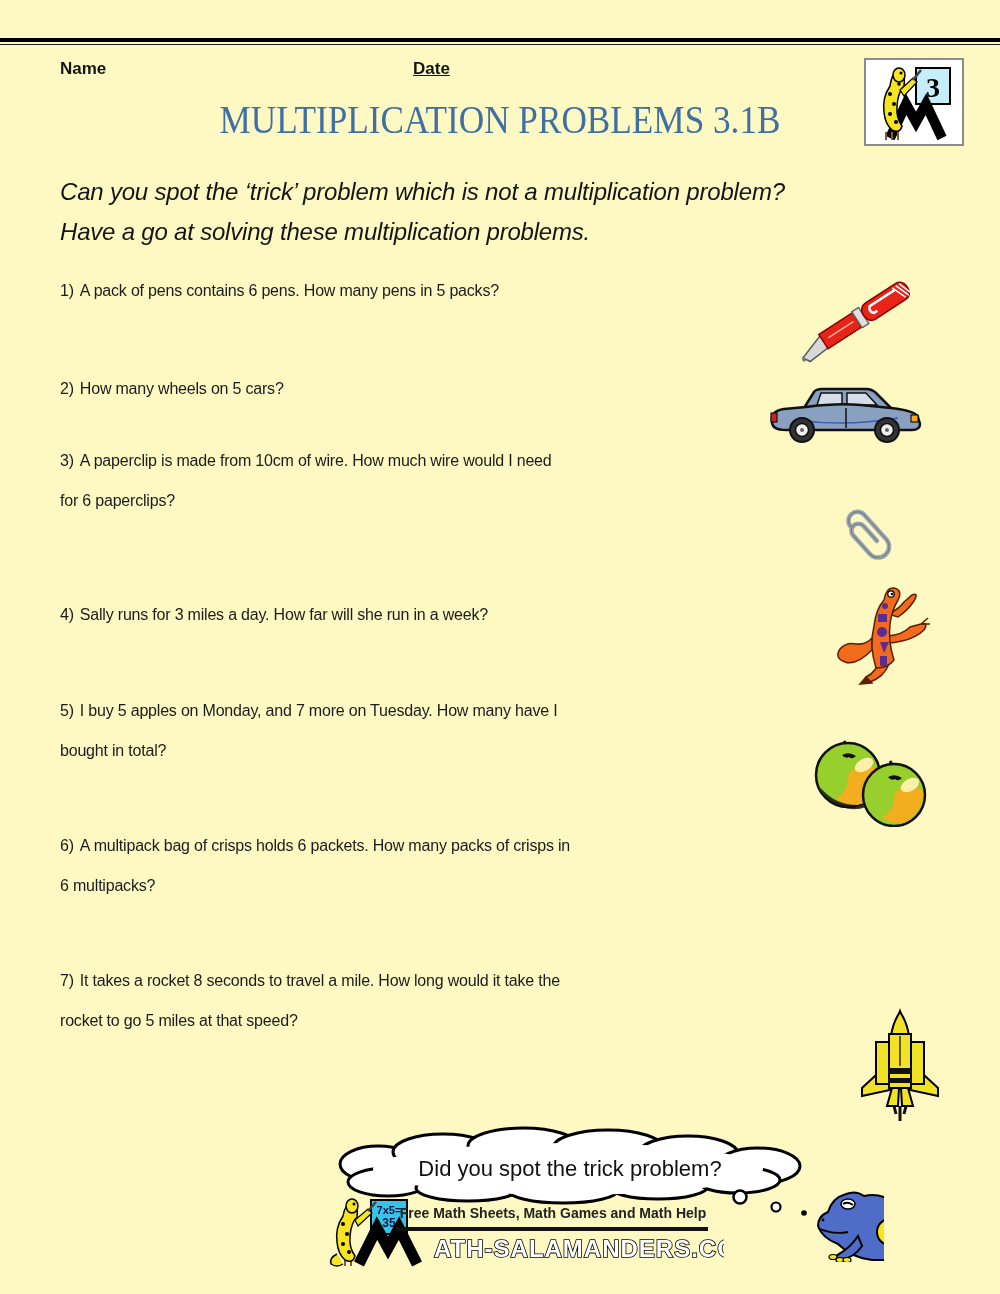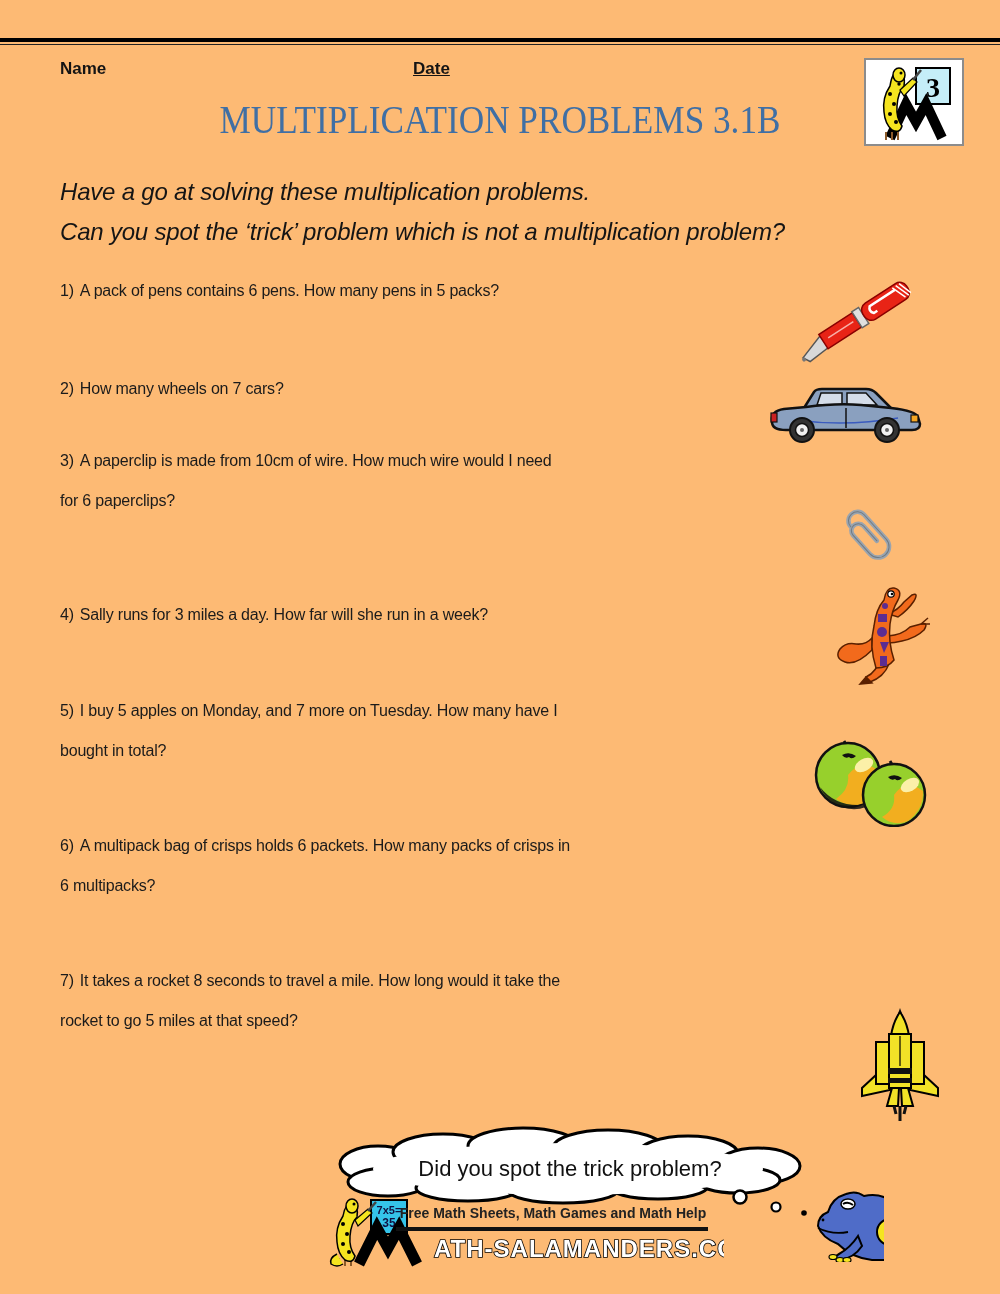--- a/index.html
+++ b/index.html
@@ -1,16 +1,16 @@
 <!DOCTYPE html>
 <html><head>
 <meta charset="utf-8">
 <style>
   html,body{margin:0;padding:0;background:#e8e8e8;}
-  .sheet{position:relative;width:1000px;height:1294px;margin:0 auto;background:#fdba74;
+  .sheet{position:relative;width:1000px;height:1294px;margin:0 auto;background:#fef9c3;
          font-family:"Liberation Sans",sans-serif;overflow:hidden;}
   .rule-thick{position:absolute;left:0;top:38px;width:1000px;height:4px;background:#000;}
   .rule-thin{position:absolute;left:0;top:44px;width:1000px;height:1px;background:#222;}
   .field-label{position:absolute;top:59px;font-size:17px;font-weight:600;color:#141414;}
   .name-label{left:60px;}
   .date-label{left:413px;text-decoration:underline;}
   .badge{position:absolute;left:864px;top:58px;width:100px;height:88px;background:#fff;
          border:2px solid #8c8c8c;box-sizing:border-box;}
   .title{position:absolute;left:0;top:96px;width:1000px;text-align:center;
          font-family:"Liberation Serif",serif;font-size:40px;color:#406fa4;
@@ -54,29 +54,29 @@
       <circle cx="28" cy="44" r="2" fill="#000"></circle>
       <circle cx="24" cy="54" r="2" fill="#000"></circle>
       <circle cx="30" cy="62" r="2" fill="#000"></circle>
       <circle cx="33" cy="24" r="1.7" fill="#000"></circle>
     </svg>
   </div>
 
   <div class="title">MULTIPLICATION PROBLEMS 3.1B</div>
 
   <div class="intro">
+    <div>Can you spot the ‘trick’ problem which is not a multiplication problem?</div>
     <div>Have a go at solving these multiplication problems.</div>
-    <div>Can you spot the ‘trick’ problem which is not a multiplication problem?</div>
   </div>
 
   <div class="problem" style="top:271px">
     <div><span class="pnum">1)</span><span>A pack of pens contains 6 pens. How many pens in 5 packs?</span></div>
   </div>
   <div class="problem" style="top:369px">
-    <div><span class="pnum">2)</span><span>How many wheels on 7 cars?</span></div>
+    <div><span class="pnum">2)</span><span>How many wheels on 5 cars?</span></div>
   </div>
   <div class="problem" style="top:441px">
     <div><span class="pnum">3)</span><span>A paperclip is made from 10cm of wire. How much wire would I need</span></div>
     <div>for 6 paperclips?</div>
   </div>
   <div class="problem" style="top:595px">
     <div><span class="pnum">4)</span><span>Sally runs for 3 miles a day. How far will she run in a week?</span></div>
   </div>
   <div class="problem" style="top:691px">
     <div><span class="pnum">5)</span><span>I buy 5 apples on Monday, and 7 more on Tuesday. How many have I</span></div>

